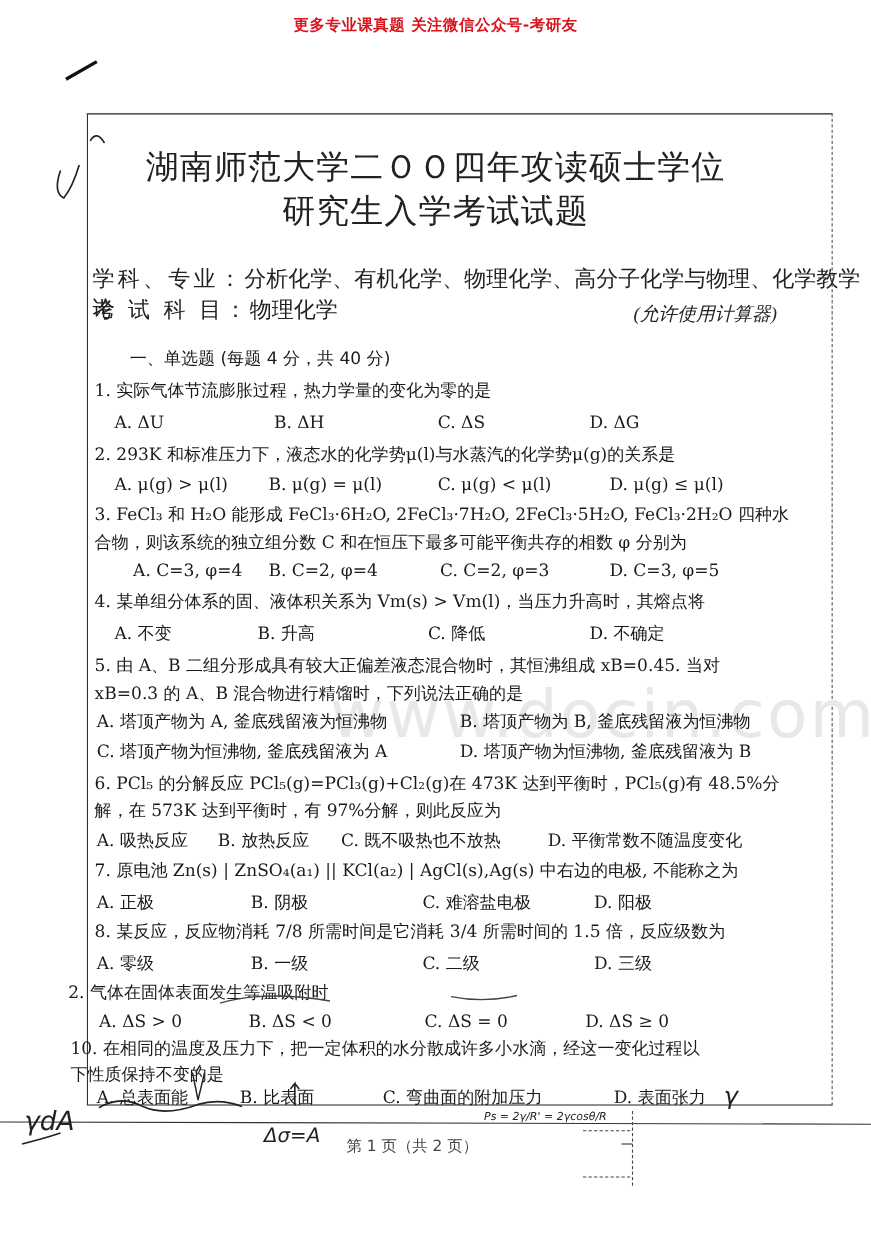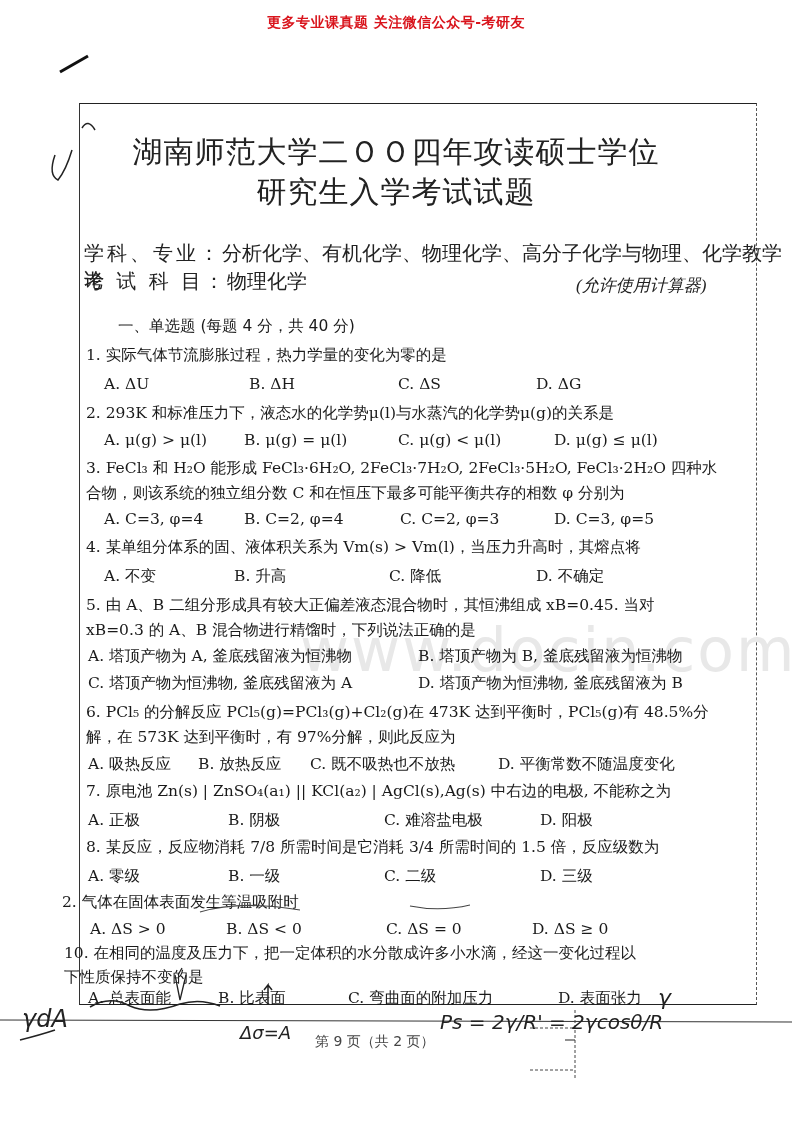--- a/index.html
+++ b/index.html
@@ -64,21 +64,21 @@
 <div class="opts" style="top:431px;">
   <span style="left:0">A. μ(g) &gt; μ(l)</span>
   <span style="left:140px">B. μ(g) = μ(l)</span>
   <span style="left:294px">C. μ(g) &lt; μ(l)</span>
   <span style="left:450px">D. μ(g) ≤ μ(l)</span>
 </div>
 
 <div class="line" style="top:458px;">3. FeCl₃ 和 H₂O 能形成 FeCl₃·6H₂O, 2FeCl₃·7H₂O, 2FeCl₃·5H₂O, FeCl₃·2H₂O 四种水</div>
 <div class="line" style="top:483px;">   合物，则该系统的独立组分数 C 和在恒压下最多可能平衡共存的相数 φ 分别为</div>
 <div class="opts" style="top:510px;">
-  <span style="left:0">A. C=3, φ=4</span>
+  <span style="left:17px">A. C=3, φ=4</span>
   <span style="left:140px">B. C=2, φ=4</span>
   <span style="left:296px">C. C=2, φ=3</span>
   <span style="left:450px">D. C=3, φ=5</span>
 </div>
 
 <div class="line" style="top:537px;">4. 某单组分体系的固、液体积关系为 Vm(s) &gt; Vm(l)，当压力升高时，其熔点将</div>
 <div class="opts" style="top:566px;">
   <span style="left:0">A. 不变</span>
   <span style="left:130px">B. 升高</span>
   <span style="left:285px">C. 降低</span>
@@ -148,16 +148,16 @@
   <path d="M20 1040 Q40 1035 55 1030" stroke="#222" stroke-width="1.5" fill="none"></path>
   <path d="M0 1020 L792 1022" stroke="#333" stroke-width="1" fill="none"></path>
   <path d="M565 1040 L575 1040" stroke="#222" stroke-width="1"></path>
   <path d="M530 1028 L575 1028 M530 1070 L575 1070 M575 1010 L575 1080" stroke="#444" stroke-width="1" stroke-dasharray="3,2" fill="none"></path>
   <path d="M200 912 Q240 900 300 910" stroke="#444" stroke-width="1.2" fill="none"></path>
   <path d="M410 906 Q440 912 470 905" stroke="#444" stroke-width="1.2" fill="none"></path>
 </svg>
 
 <div class="hw" style="left:22px; top:1005px; font-size:24px;">γdA</div>
 <div class="hw" style="left:240px; top:1022px; font-size:18px;">Δσ=A</div>
-<div class="hw" style="left:440px; top:1010px; font-size:20px;">Ps = 2γ/R' = 2γcosθ/R</div>
+<div class="hw" style="left:440px; top:1010px; font-size:10px;">Ps = 2γ/R' = 2γcosθ/R</div>
 <div class="hw" style="left:658px; top:985px; font-size:22px;">γ</div>
 
-<div class="footer">第 9 页（共 2 页）</div>
+<div class="footer">第 1 页（共 2 页）</div>
 
 </body></html>

